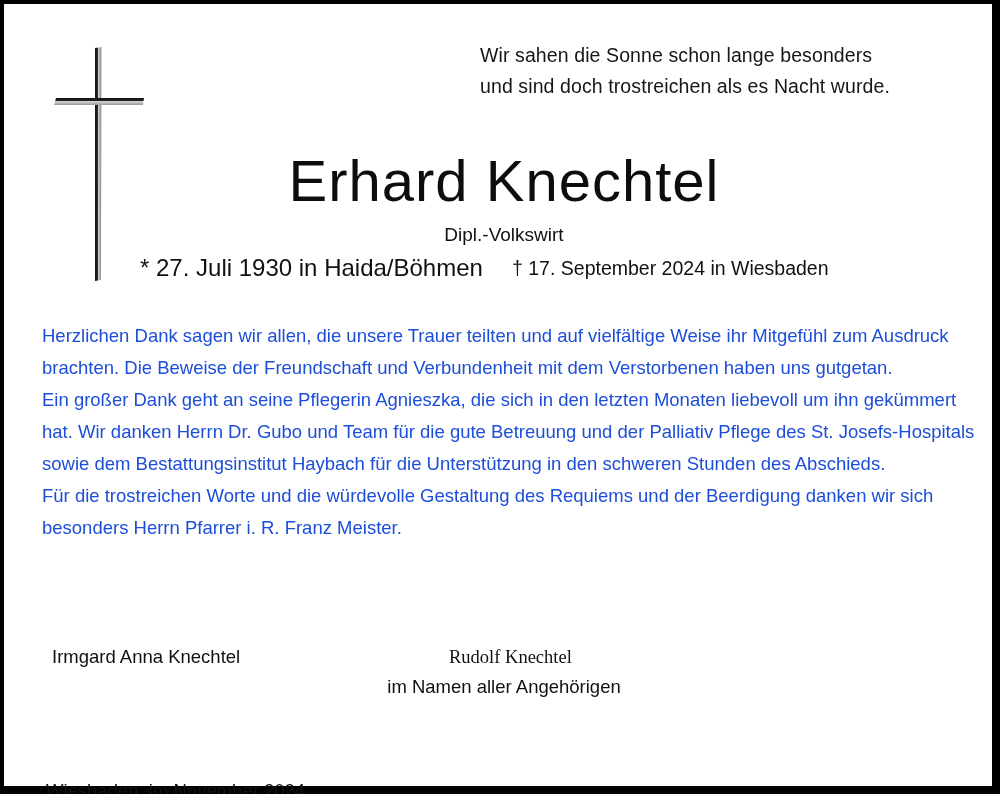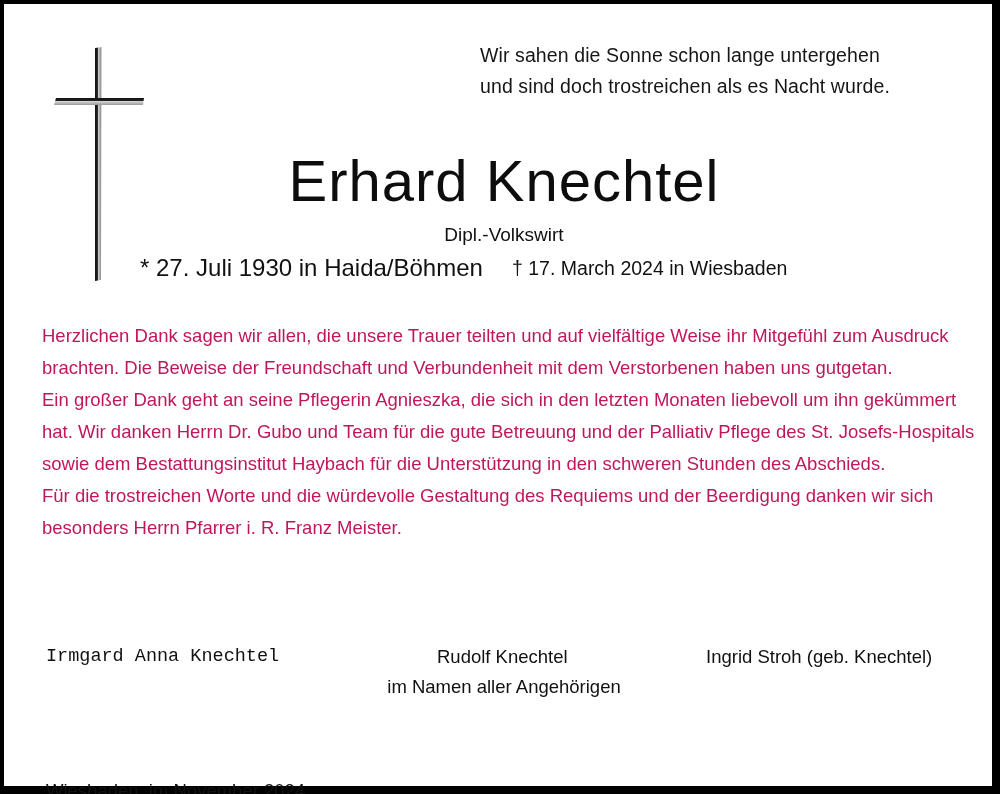--- a/index.html
+++ b/index.html
@@ -13,25 +13,25 @@
     position: absolute; left: 4px; top: 4px; width: 988px; height: 782px;
     background: #fff;
   }
   .abs { position: absolute; white-space: nowrap; }
   .cross { position: absolute; left: 46px; top: 38px; width: 100px; height: 242px; }
   .quote { left: 476px; top: 36px; font-size: 19.5px; line-height: 31px; color: #161616; letter-spacing: 0.1px; }
   .name { left: 0; width: 1000px; top: 138px; text-align: center; font-size: 58px; line-height: 78px; color: #0d0d0d; letter-spacing: 1px; font-weight: normal; }
   .title { left: 0; width: 1000px; top: 218px; text-align: center; font-size: 19px; line-height: 26px; }
   .birth { left: 136px; top: 251px; font-size: 24px; line-height: 26px; }
   .death { left: 508px; top: 251px; font-size: 19.5px; line-height: 26px; }
-  .body-text { left: 38px; top: 316px; width: 935px; font-size: 18.5px; line-height: 32px; color: #be185d; white-space: normal; }
+  .body-text { left: 38px; top: 316px; width: 935px; font-size: 18.5px; line-height: 32px; color: #1d4ed8; white-space: normal; }
   .body-text p { margin: 0; }
   .sig { font-size: 18.5px; line-height: 30px; top: 638px; }
-  .sig1 { left: 42px; font-family: Liberation Mono, monospace; }
-  .sig2 { left: 433px; }
+  .sig1 { left: 48px; }
+  .sig2 { left: 445px; font-family: Liberation Serif, serif; }
   .sig3 { left: 702px; }
   .sig-sub { left: 0; width: 1000px; text-align: center; top: 668px; font-size: 18.5px; line-height: 30px; }
   .place { left: 42px; top: 772px; font-size: 18.5px; line-height: 30px; text-align: center; }
 </style>
 </head>
 <body>
 
 <div class="page">
 
   <svg class="cross" viewBox="0 0 100 242" xmlns="http://www.w3.org/2000/svg">
@@ -48,34 +48,33 @@
         <stop offset="0.4" stop-color="#222"></stop>
         <stop offset="0.5" stop-color="#d0d0d0"></stop>
         <stop offset="1" stop-color="#9a9a9a"></stop>
       </linearGradient>
     </defs>
     <polygon points="45,6 52,5 51,238 45,239" fill="url(#metalV)"></polygon>
     <polygon points="6,56 94,56 93,63 4,63" fill="url(#metalH)"></polygon>
   </svg>
 
   <div class="abs quote">
-    <div>Wir sahen die Sonne schon lange untergehen</div>
+    <div>Wir sahen die Sonne schon lange besonders</div>
     <div>und sind doch trostreichen als es Nacht wurde.</div>
   </div>
 
   <div class="abs name">Erhard Knechtel</div>
   <div class="abs title">Dipl.-Volkswirt</div>
   <div class="abs birth">* 27. Juli 1930 in Haida/Böhmen</div>
-  <div class="abs death">† 17. March 2024 in Wiesbaden</div>
+  <div class="abs death">† 17. September 2024 in Wiesbaden</div>
 
   <div class="abs body-text">
     <p>Herzlichen Dank sagen wir allen, die unsere Trauer teilten und auf vielfältige Weise ihr Mitgefühl zum Ausdruck brachten. Die Beweise der Freundschaft und Verbundenheit mit dem Verstorbenen haben uns gutgetan.</p>
     <p>Ein großer Dank geht an seine Pflegerin Agnieszka, die sich in den letzten Monaten liebevoll um ihn gekümmert hat. Wir danken Herrn Dr. Gubo und Team für die gute Betreuung und der Palliativ Pflege des St. Josefs-Hospitals sowie dem Bestattungsinstitut Haybach für die Unterstützung in den schweren Stunden des Abschieds.</p>
     <p>Für die trostreichen Worte und die würdevolle Gestaltung des Requiems und der Beerdigung danken wir sich besonders Herrn Pfarrer i. R. Franz Meister.</p>
   </div>
 
   <div class="abs sig sig1">Irmgard Anna Knechtel</div>
   <div class="abs sig sig2">Rudolf Knechtel</div>
-  <div class="abs sig sig3">Ingrid Stroh (geb. Knechtel)</div>
   <div class="abs sig-sub">im Namen aller Angehörigen</div>
 
   <div class="abs place">Wiesbaden, im November 2024</div>
 </div>
 
 </body></html>

